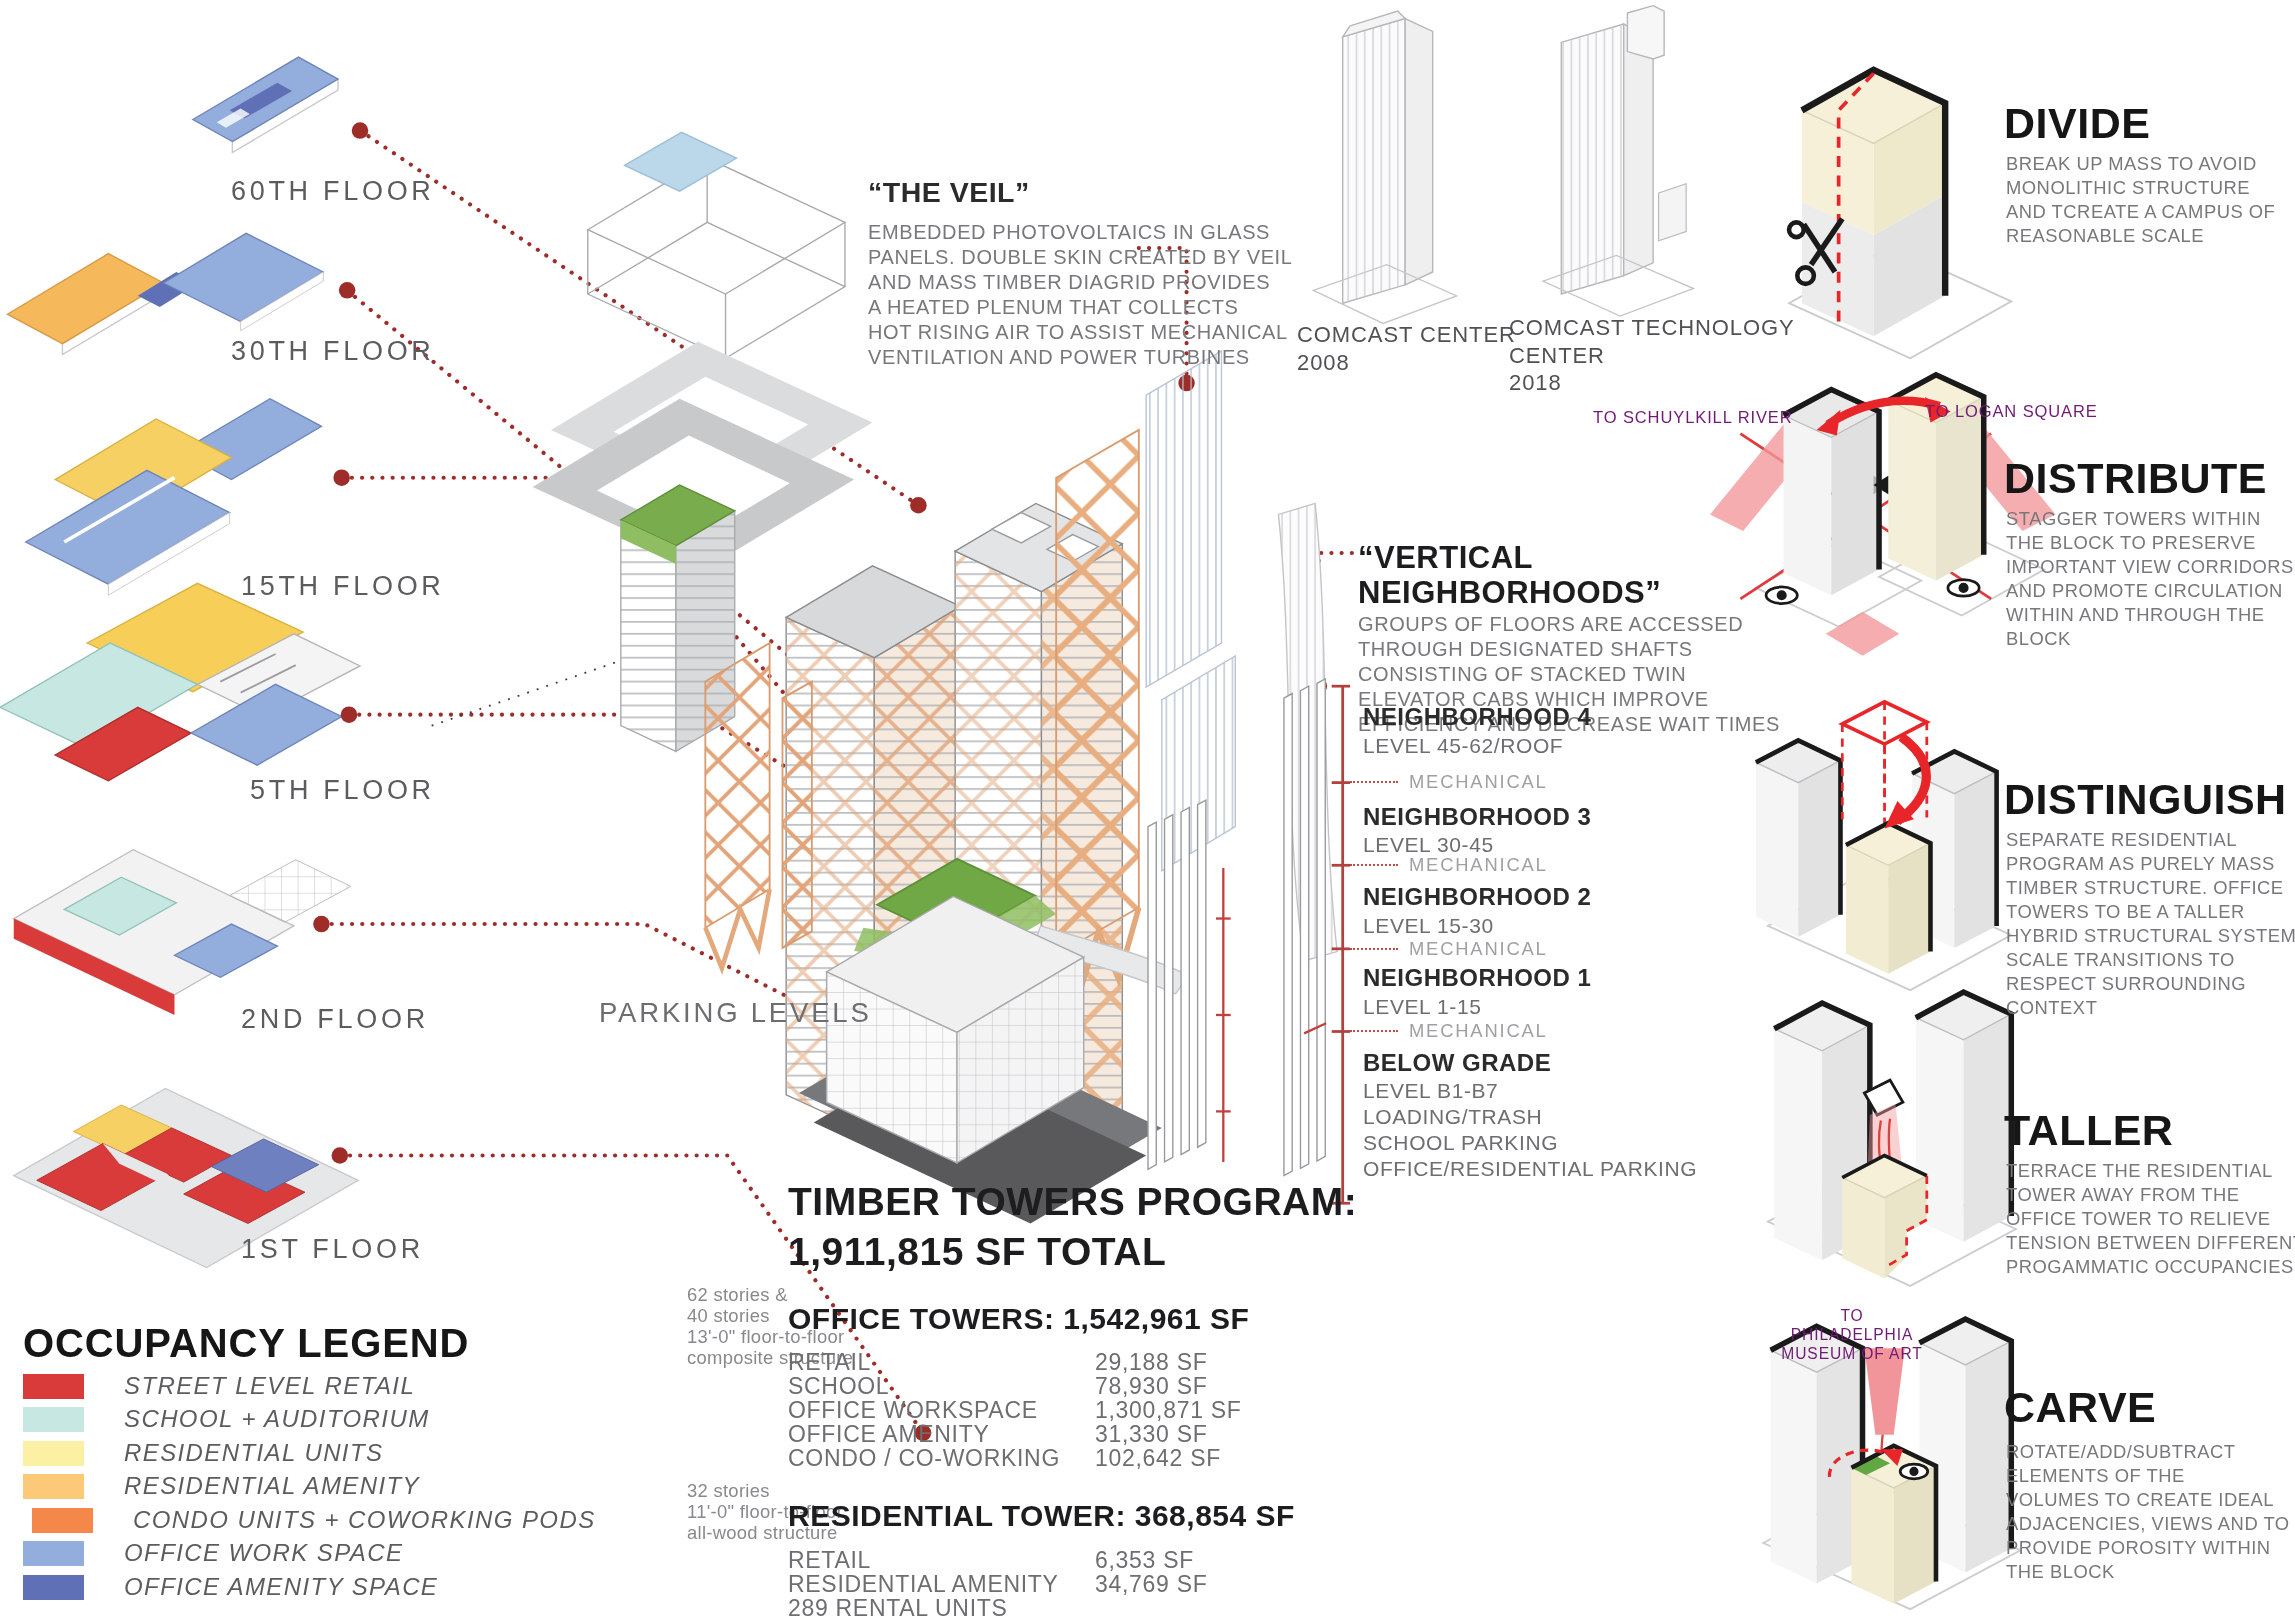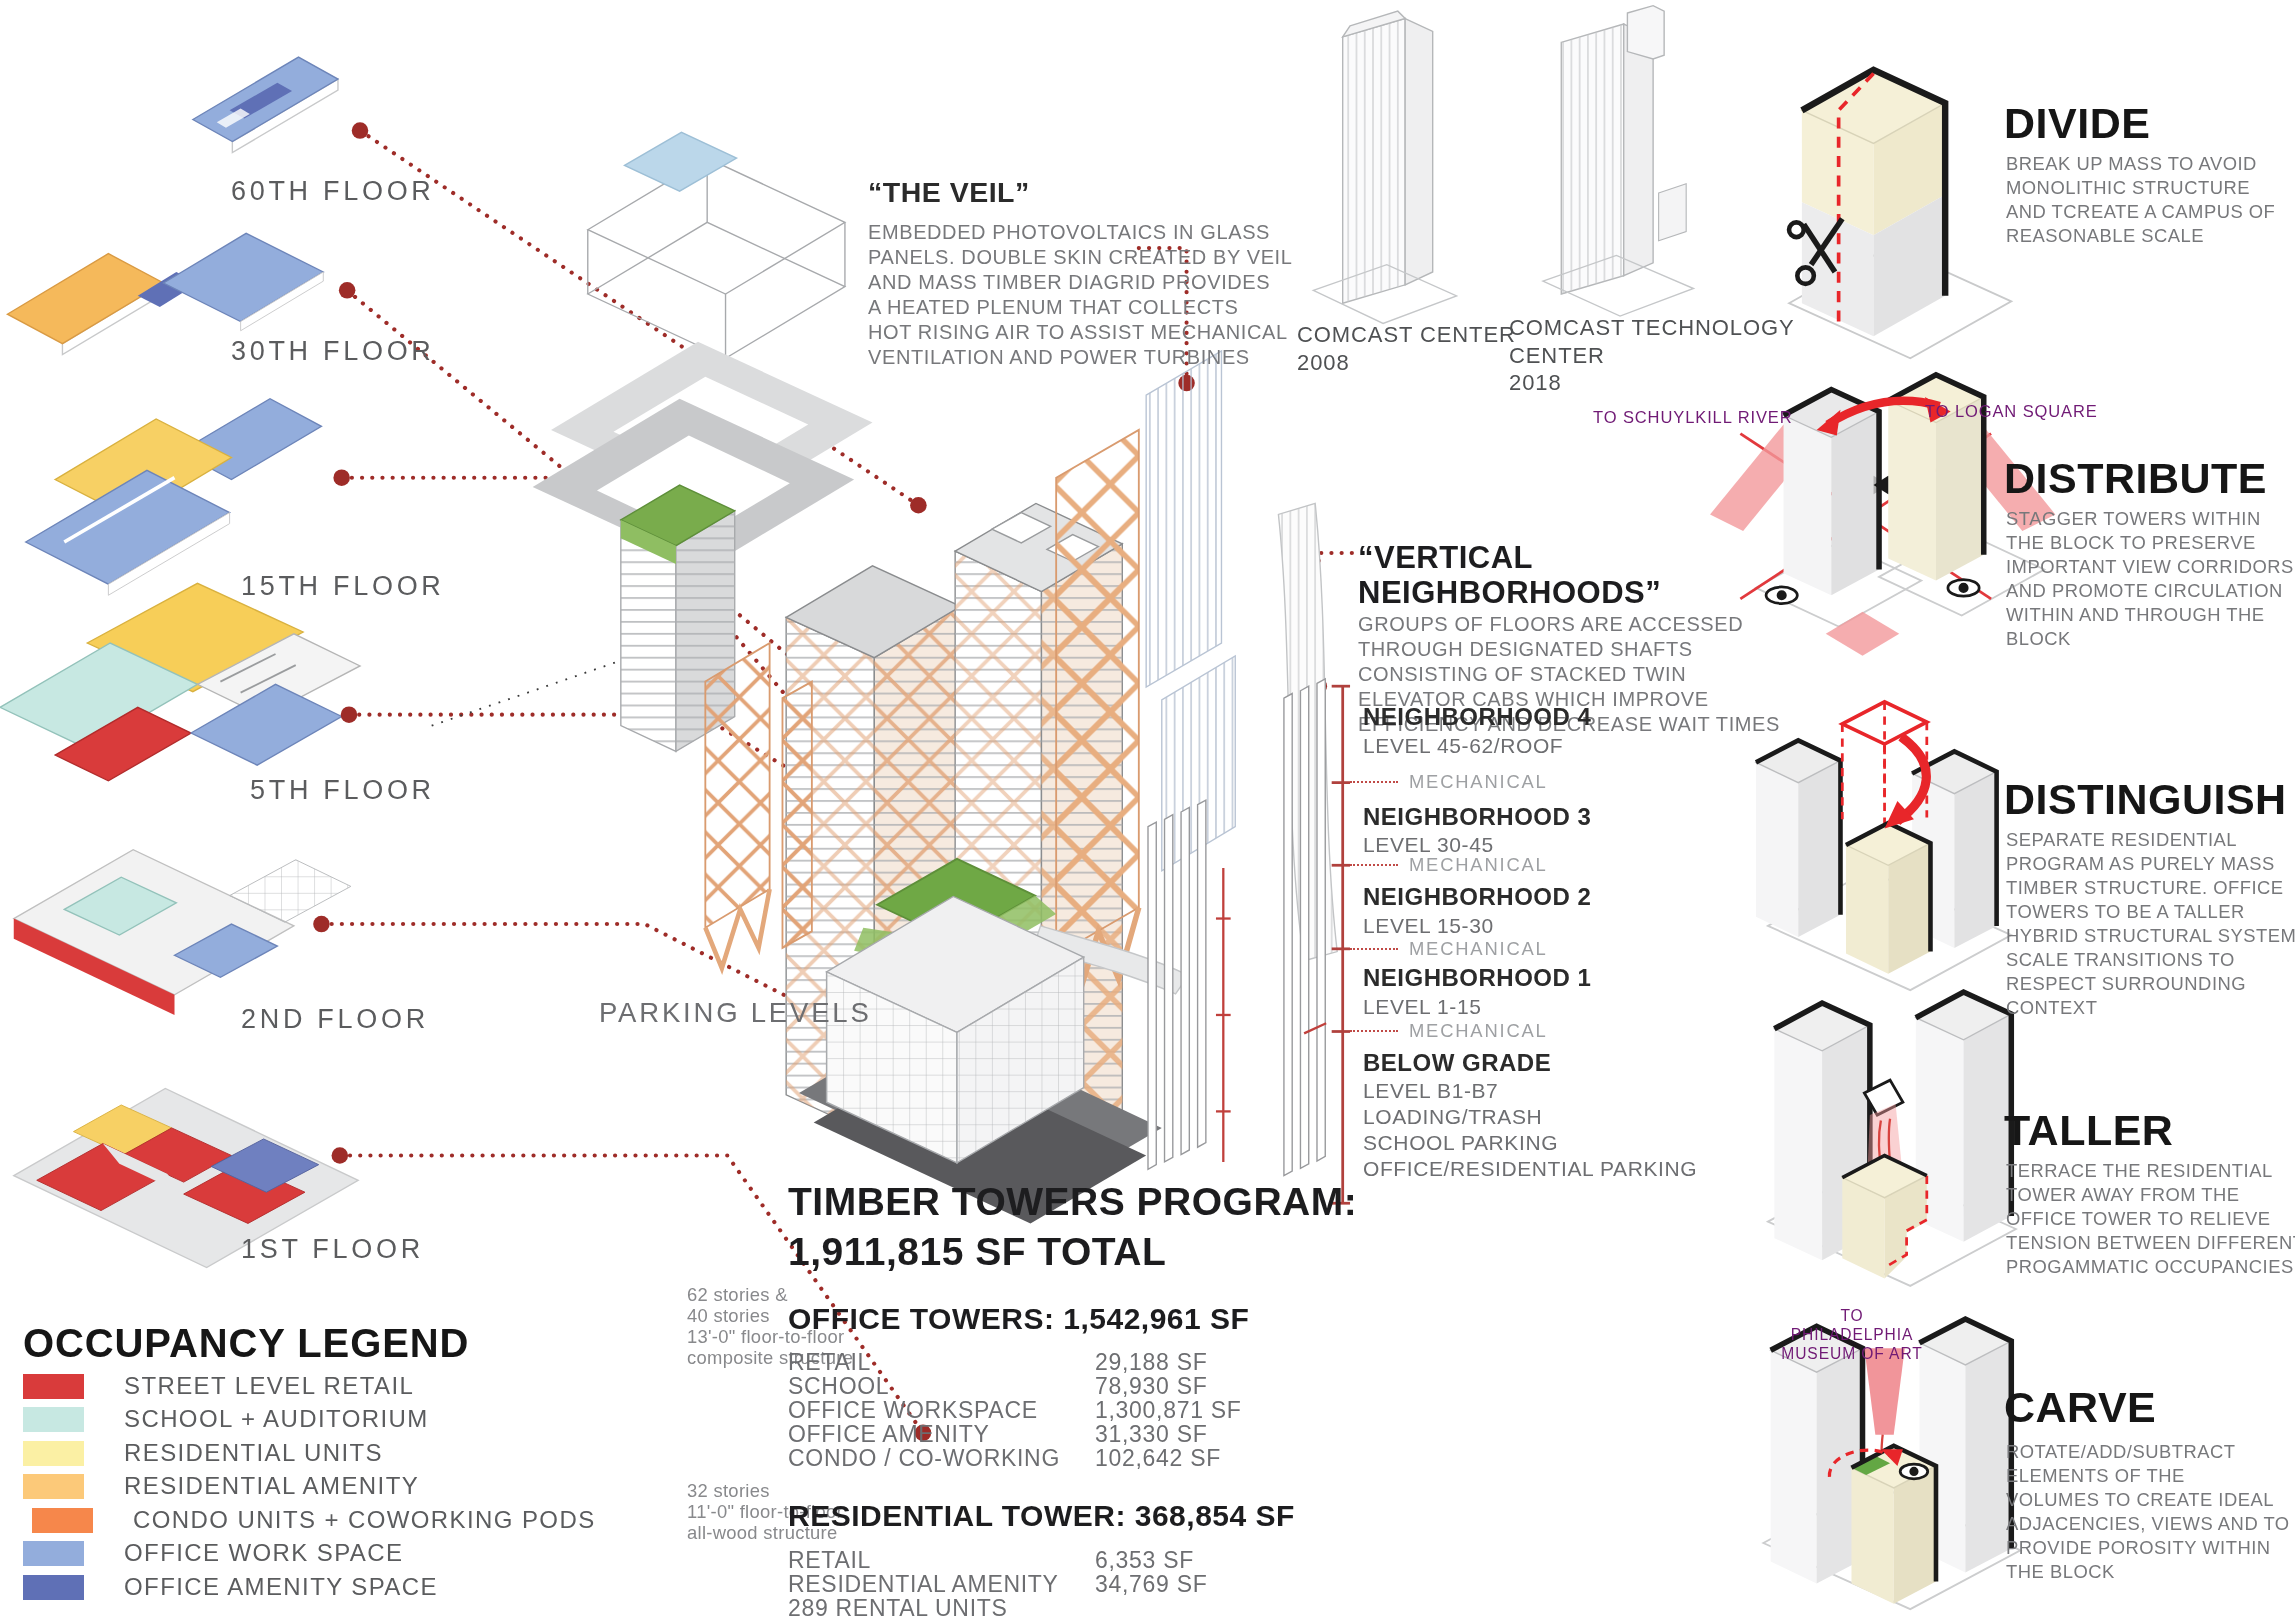--- a/index.html
+++ b/index.html
@@ -20,21 +20,21 @@
   .nb-detail{font-size:21px;line-height:26px;color:#6d6e71;letter-spacing:0.6px;white-space:pre-line;}
   .mech-row{display:flex;align-items:center;gap:11px;}
   .mech-dots{width:48px;height:0;border-top:2.8px dotted #c04a46;}
   .mech-label{font-size:18.4px;color:#9ea0a3;letter-spacing:1.8px;}
   .precedent{font-size:22px;line-height:27.5px;color:#4f5153;letter-spacing:0.9px;white-space:pre-line;}
   .concept-title{font-size:43px;font-weight:800;color:#161616;letter-spacing:0.5px;}
   .concept-body{font-size:18.4px;line-height:24px;color:#77787b;letter-spacing:0.5px;white-space:pre-line;width:303px;}
   .dir-label{font-size:16.5px;color:#701a75;letter-spacing:0.9px;}
   .dir-label.center{text-align:center;white-space:pre-line;font-size:15.6px;line-height:19px;width:156px;}
   .legend-title{font-size:40px;font-weight:800;color:#161616;letter-spacing:0.9px;}
-  .legend-row{display:flex;align-items:center;position:absolute;}
+  .legend-row{display:flex;align-items:center;position:absolute;font-style:italic;}
   .legend-swatch{width:61px;height:25px;margin-right:40px;flex:0 0 auto;}
   .legend-label{font-size:24px;color:#5b5c5e;letter-spacing:1.4px;}
   .parking-label{font-size:27.5px;letter-spacing:2.8px;color:#6d6e71;}
 </style>
 </head>
 <body>
 
 <div class="board">
 
 <svg class="art" width="2296" height="1624" viewBox="0 0 2500 1768">

